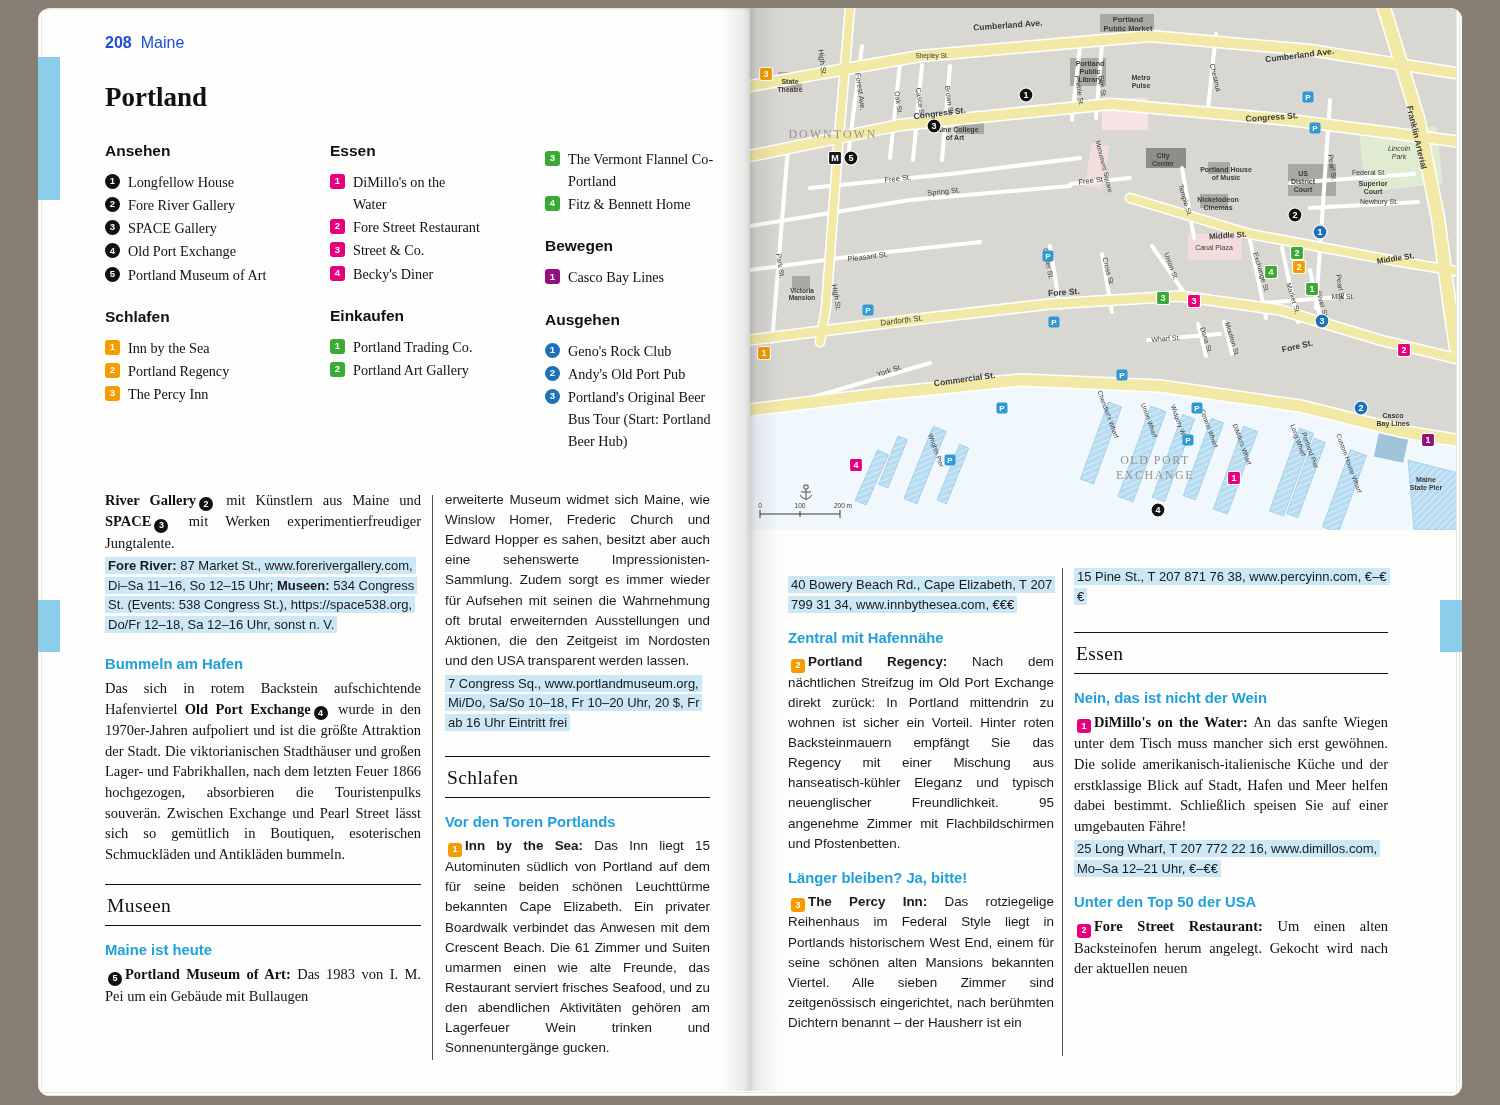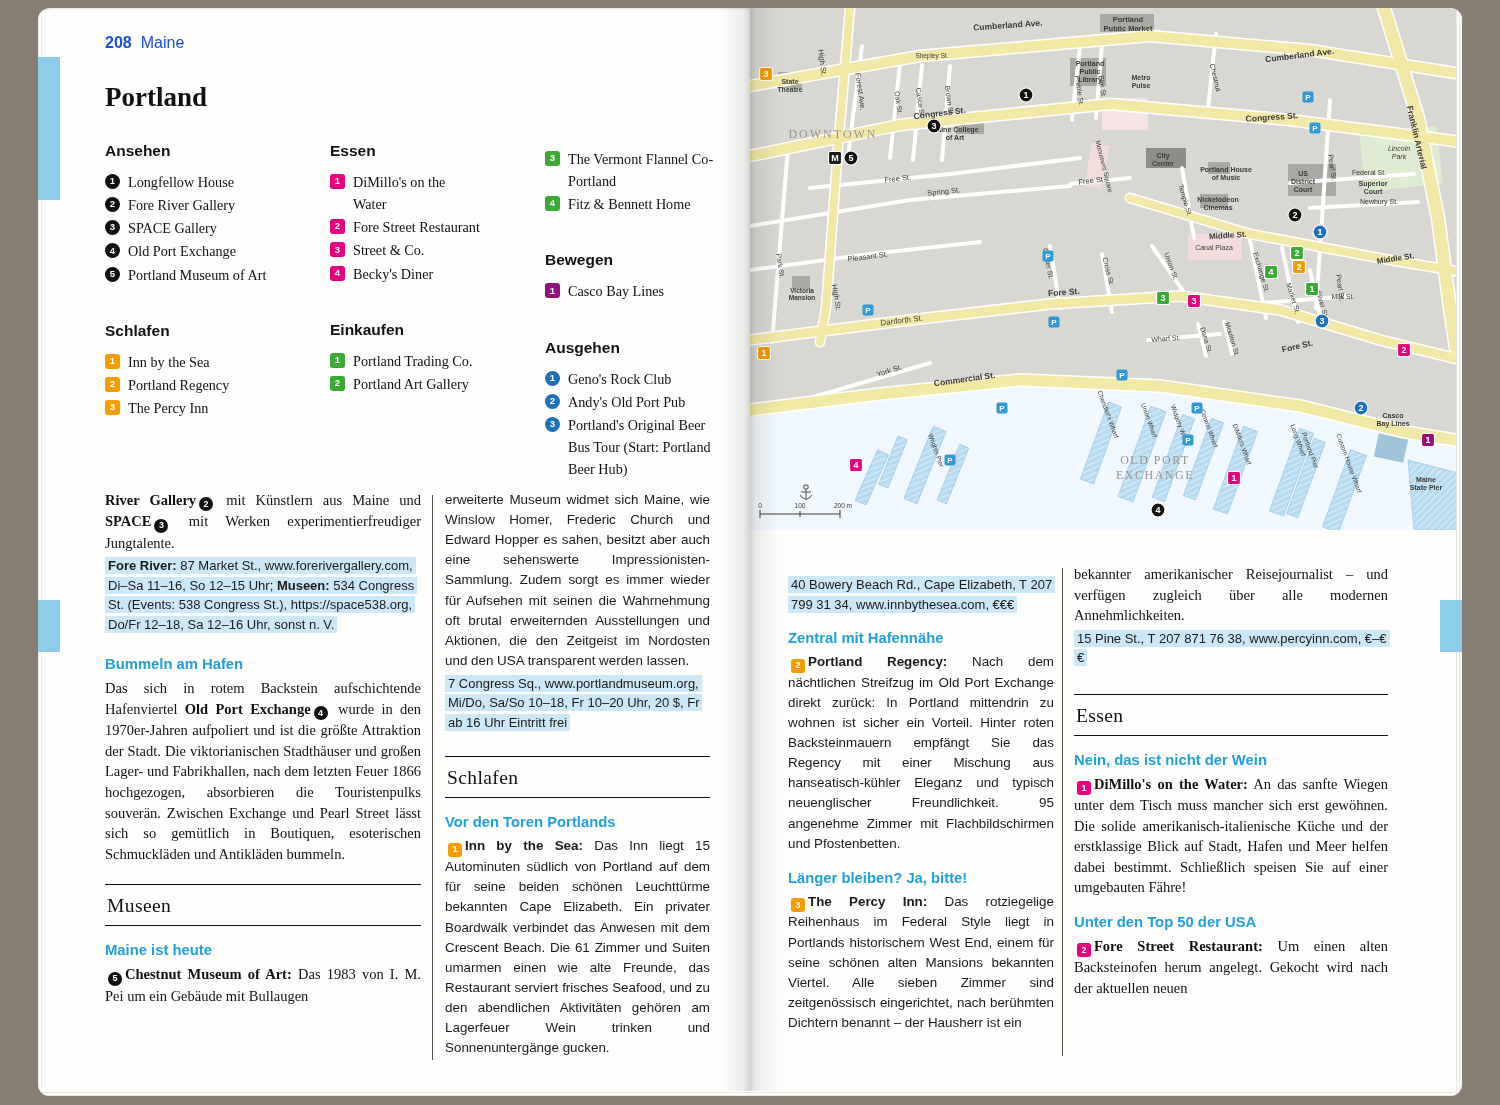--- a/index.html
+++ b/index.html
@@ -26,21 +26,21 @@
 
   .runhead{position:absolute;left:67px;top:26px;font-size:16px;color:#1d4ed8}
   .runhead .num{font-weight:bold;margin-right:9px}
   h1.title{position:absolute;left:67px;top:74px;font-family:"Liberation Serif",serif;font-size:27px;font-weight:bold;color:#111}
 
   .lcol{position:absolute;font-family:"Liberation Serif",serif}
   .lcol1{left:67px;top:134px;width:208px}
   .lcol2{left:292px;top:134px;width:152px}
   .lcol3{left:507px;top:140px;width:172px}
   .lcol h3{font-family:"Liberation Sans",sans-serif;font-size:15.5px;font-weight:bold;margin:0 0 11px;color:#111}
-  .lcol h3.gap{margin-top:36px}
+  .lcol h3.gap{margin-top:22px}
   .lcol ul{list-style:none;margin:0 0 4px}
   .lcol li{display:flex;gap:8px;font-size:14.2px;line-height:1.56;color:#111;margin-bottom:1px}
   .lcol li .lbl{flex:1}
   .bdg{display:inline-flex;align-items:center;justify-content:center;width:15px;height:15px;min-width:15px;
        color:#fff;font-family:"Liberation Sans",sans-serif;font-size:9.5px;font-weight:bold;margin-top:3px}
   .bdg.c{border-radius:50%}
   .bdg.s{border-radius:3px}
   .ibdg{display:inline-flex;align-items:center;justify-content:center;width:14px;height:14px;
        color:#fff;font-family:"Liberation Sans",sans-serif;font-size:9px;font-weight:bold;
        vertical-align:-2px;margin:0 3px}
@@ -188,21 +188,21 @@
 
     <div class="col colA">
       <p class="serifp"><strong>River Gallery</strong><span class="ibdg c" style="background: rgb(17, 17, 17);">2</span><span> mit Künstlern aus Maine und </span><strong>SPACE</strong><span class="ibdg c" style="background: rgb(17, 17, 17);">3</span><span> mit Werken experimentierfreudiger Jungtalente.</span></p>
       <p class="info"><span class="hl"><strong>Fore River:</strong><span> 87 Market St., www.forerivergallery.com, Di–Sa 11–16, So 12–15 Uhr; </span><strong>Museen:</strong><span> 534 Congress St. (Events: 538 Congress St.), https://space538.org, Do/Fr 12–18, Sa 12–16 Uhr, sonst n. V.</span></span></p>
 
       <h4 class="bluesub" style="margin-top:22px">Bummeln am Hafen</h4>
       <p class="serif serifp"><span>Das sich in rotem Backstein aufschichtende Hafenviertel </span><strong>Old Port Exchange</strong><span class="ibdg c" style="background: rgb(17, 17, 17);">4</span><span> wurde in den 1970er-Jahren aufpoliert und ist die größte Attraktion der Stadt. Die viktorianischen Stadthäuser und großen Lager- und Fabrikhallen, nach dem letzten Feuer 1866 hochgezogen, absorbieren die Touristenpulks souverän. Zwischen Exchange und Pearl Street lässt sich so gemütlich in Boutiquen, esoterischen Schmuckläden und Antikläden bummeln.</span></p>
 
       <h2 class="sect">Museen</h2>
       <h4 class="bluesub">Maine ist heute</h4>
-      <p class="serifp"><span class="ibdg c" style="background: rgb(17, 17, 17);">5</span><strong>Chestnut Museum of Art:</strong><span> Das 1983 von I. M. Pei um ein Gebäude mit Bullaugen</span></p>
+      <p class="serifp"><span class="ibdg c" style="background: rgb(17, 17, 17);">5</span><strong>Portland Museum of Art:</strong><span> Das 1983 von I. M. Pei um ein Gebäude mit Bullaugen</span></p>
     </div>
 
     <div class="divL"></div>
 
     <div class="col colB">
       <p class="sansp">erweiterte Museum widmet sich Maine, wie Winslow Homer, Frederic Church und Edward Hopper es sahen, besitzt aber auch eine sehenswerte Impressionisten-Sammlung. Zudem sorgt es immer wieder für Aufsehen mit seinen die Wahrnehmung oft brutal erweiternden Ausstellungen und Aktionen, die den Zeitgeist im Nordosten und den USA transparent werden lassen.</p>
       <p class="info"><span class="hl">7 Congress Sq., www.portlandmuseum.org, Mi/Do, Sa/So 10–18, Fr 10–20 Uhr, 20 $, Fr ab 16 Uhr Eintritt frei</span></p>
 
       <h2 class="sect" style="margin-top:24px">Schlafen</h2>
       <h4 class="bluesub">Vor den Toren Portlands</h4>
@@ -541,26 +541,26 @@
       <p class="info" style="margin-top:11px"><span class="hl">40 Bowery Beach Rd., Cape Elizabeth, T 207 799 31 34, www.innbythesea.com, €€€</span></p>
       <h4 class="bluesub">Zentral mit Hafennähe</h4>
       <p class="sansp"><span class="ibdg s" style="background: rgb(245, 156, 0);">2</span><strong>Portland Regency:</strong><span> Nach dem nächtlichen Streifzug im Old Port Exchange direkt zurück: In Portland mittendrin zu wohnen ist sicher ein Vorteil. Hinter roten Backsteinmauern empfängt Sie das Regency mit einer Mischung aus hanseatisch-kühler Eleganz und typisch neuenglischer Freundlichkeit. 95 angenehme Zimmer mit Flachbildschirmen und Pfostenbetten.</span></p>
       <h4 class="bluesub">Länger bleiben? Ja, bitte!</h4>
       <p class="sansp"><span class="ibdg s" style="background: rgb(245, 156, 0);">3</span><strong>The Percy Inn:</strong><span> Das rotziegelige Reihenhaus im Federal Style liegt in Portlands historischem West End, einem für seine schönen alten Mansions bekannten Viertel. Alle sieben Zimmer sind zeitgenössisch eingerichtet, nach berühmten Dichtern benannt – der Hausherr ist ein</span></p>
     </div>
 
     <div class="divR"></div>
 
     <div class="col colD">
-      <p class="serifp">bekannter amerikanischer Reisejournalist – und verfügen zugleich über alle modernen Annehmlichkeiten.</p>
       <p class="info"><span class="hl">15 Pine St., T 207 871 76 38, www.percyinn.com, €–€€</span></p>
 
       <h2 class="sect" style="margin-top:26px">Essen</h2>
       <h4 class="bluesub">Nein, das ist nicht der Wein</h4>
       <p class="serifp"><span class="ibdg s" style="background: rgb(230, 0, 126);">1</span><strong>DiMillo's on the Water:</strong><span> An das sanfte Wiegen unter dem Tisch muss mancher sich erst gewöhnen. Die solide amerikanisch-italienische Küche und der erstklassige Blick auf Stadt, Hafen und Meer helfen dabei bestimmt. Schließlich speisen Sie auf einer umgebauten Fähre!</span></p>
+      <p class="info"><span class="hl">25 Long Wharf, T 207 772 22 16, www.dimillos.com, Mo–Sa 12–21 Uhr, €–€€</span></p>
 
       <h4 class="bluesub">Unter den Top 50 der USA</h4>
       <p class="serifp"><span class="ibdg s" style="background: rgb(230, 0, 126);">2</span><strong>Fore Street Restaurant:</strong><span> Um einen alten Backsteinofen herum angelegt. Gekocht wird nach der aktuellen neuen</span></p>
     </div>
   </div>
 
   <div class="spine"></div>
   <div class="edgeL"></div>
   <div class="edgeR"></div>
   <div class="edgeB"></div>

